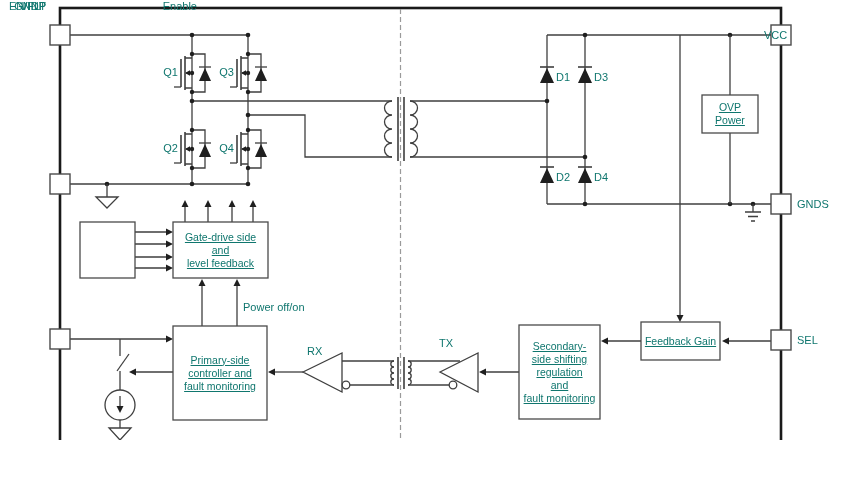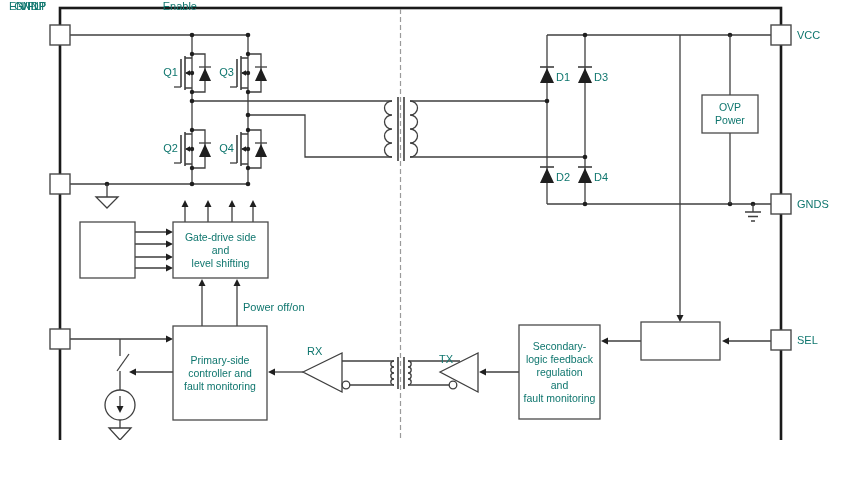--- a/index.html
+++ b/index.html
@@ -12,21 +12,21 @@
   .outline{stroke:#1a1a1a;stroke-width:2.6;fill:none;}
   .dash{stroke:#9a9a9a;stroke-width:1.2;fill:none;stroke-dasharray:5 3;}
   .blk{fill:#1f1f1f;stroke:none;}
   .dot{fill:#1f1f1f;}
   .sym{fill:#ffffff;stroke:#3f3f3f;stroke-width:1.3;}
   .pinbox{fill:#ffffff;stroke:#4a4a4a;stroke-width:1.4;}
   .boxrect{fill:#ffffff;stroke:#4a4a4a;stroke-width:1.3;}
   
   .lbl{position:absolute;font-size:11px;line-height:12px;white-space:nowrap;}
   .blocktext{position:absolute;display:flex;flex-direction:column;align-items:center;
-             justify-content:center;text-align:center;font-size:10.5px;line-height:13px;}
+             justify-content:center;text-align:center;font-size:10.5px;line-height:13px;text-decoration:underline;}
   .r{text-align:right;}
   .c{text-align:left;}
 </style>
 </head>
 <body>
 
 <div id="stage">
 
 <svg id="schematic" width="850" height="479" viewBox="0 0 850 479">
 
@@ -245,54 +245,57 @@
   <rect class="pinbox" x="50" y="174" width="20" height="20"></rect>
   <rect class="pinbox" x="50" y="329" width="20" height="20"></rect>
   <rect class="pinbox" x="771" y="25" width="20" height="20"></rect>
   <rect class="pinbox" x="771" y="194" width="20" height="20"></rect>
   <rect class="pinbox" x="771" y="330" width="20" height="20"></rect>
 </svg>
 
   <div class="lbl r" style="left:0;top:29;width:46px">VINP</div>
   <div class="lbl r" style="left:0;top:178;width:46px">GNDP</div>
   <div class="lbl r" style="left:0;top:333;width:46px">EN/FLT</div>
-  <div class="lbl" style="left:797px;top:29px">VCC</div>
+  <div class="lbl" style="left:764px;top:29px">VCC</div>
   <div class="lbl" style="left:797px;top:198px">GNDS</div>
   <div class="lbl" style="left:797px;top:334px">SEL</div>
 
   <div class="lbl r" style="left:148px;top:66px;width:30px">Q1</div>
   <div class="lbl r" style="left:148px;top:142px;width:30px">Q2</div>
   <div class="lbl r" style="left:204px;top:66px;width:30px">Q3</div>
   <div class="lbl r" style="left:204px;top:142px;width:30px">Q4</div>
 
   <div class="lbl" style="left:556px;top:71px">D1</div>
   <div class="lbl" style="left:556px;top:171px">D2</div>
   <div class="lbl" style="left:594px;top:71px">D3</div>
   <div class="lbl" style="left:594px;top:171px">D4</div>
 
   <div class="lbl r" style="left:130px;top:301;width:67px">Enable</div>
   <div class="lbl" style="left:243px;top:301px">Power off/on</div>
   <div class="lbl c" style="left:307px;top:345px;width:30px">RX</div>
-  <div class="lbl c" style="left:439px;top:353px;width:30px">TX</div>
+  <div class="lbl c" style="left:439px;top:337px;width:30px">TX</div>
 
   <div class="blocktext" style="left:174px;top:223px;width:93px;height:54px">
     <span>Gate-drive side</span>
     <span>and</span>
-    <span>level shifting</span>
+    <span>level feedback</span>
   </div>
   <div class="blocktext" style="left:174px;top:327px;width:92px;height:92px">
     <span>Primary-side</span>
     <span>controller and</span>
     <span>fault monitoring</span>
   </div>
   <div class="blocktext" style="left:520px;top:326px;width:79px;height:92px">
     <span>Secondary-</span>
-    <span>logic feedback</span>
+    <span>side shifting</span>
     <span>regulation</span>
     <span>and</span>
     <span>fault monitoring</span>
   </div>
+  <div class="blocktext" style="left:642px;top:323px;width:77px;height:36px">
+    <span>Feedback Gain</span>
+  </div>
   <div class="blocktext" style="left:703px;top:96px;width:54px;height:36px">
     <span>OVP</span>
     <span>Power</span>
   </div>
 
 </div>
 
 </body></html>

